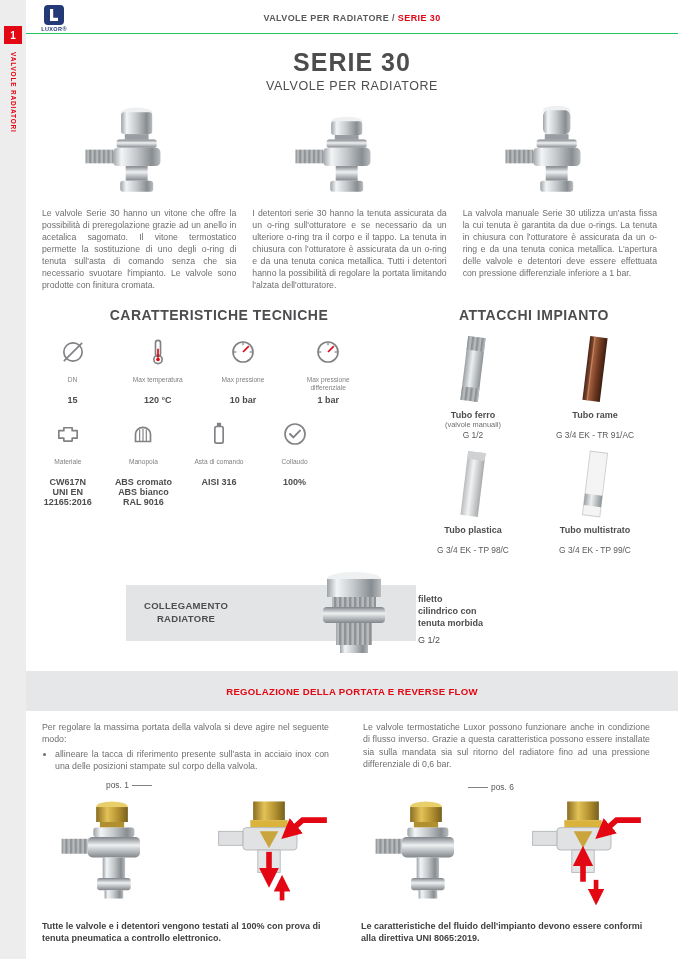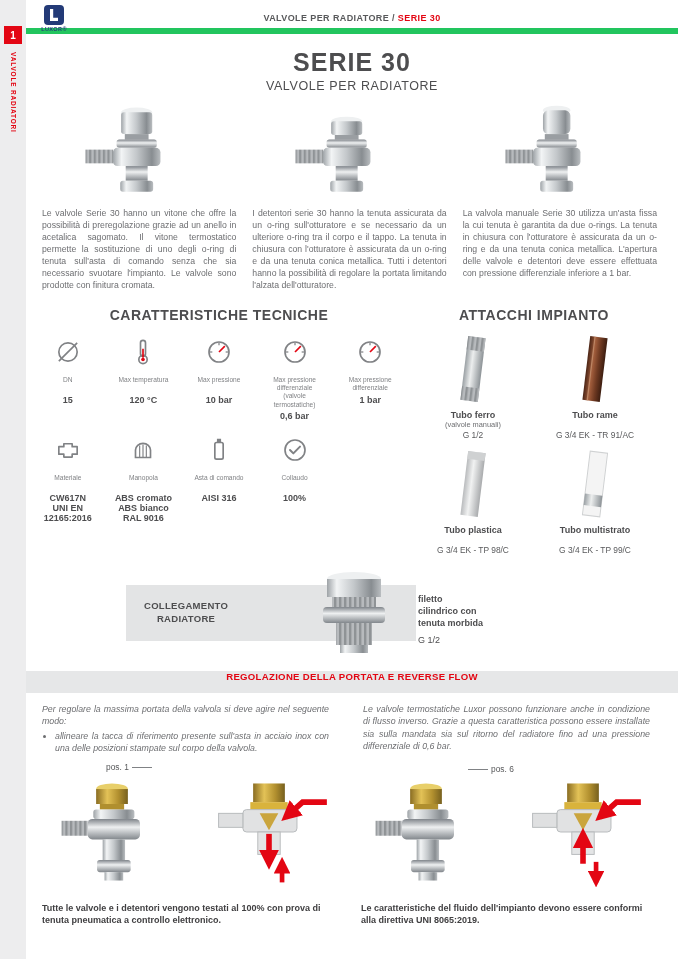--- a/index.html
+++ b/index.html
@@ -10,21 +10,21 @@
   
   .side-tab{position:absolute;left:0;top:0;width:26px;height:100%;background:#ededee;z-index:5;}
   .tab-num{position:absolute;top:26px;left:4px;width:18px;height:18px;background:#e30613;color:#fff;
            font-size:10px;font-weight:bold;display:flex;align-items:center;justify-content:center;}
   .tab-label{position:absolute;top:52px;left:13px;transform:translateX(-50%);writing-mode:vertical-rl;
              font-size:6.5px;font-weight:bold;letter-spacing:.8px;color:#e30613;}
 
   .content{margin-left:26px;position:relative;height:100%;}
 
   
-  .header{height:34px;position:relative;border-bottom:6px solid #22c55e;}
+  .header{height:34px;position:relative;border-bottom:1px solid #22c55e;}
   .logo{position:absolute;left:14px;top:5px;width:28px;text-align:center;}
   .logo-mark svg{width:20px;height:20px;display:block;margin:0 auto;}
   .logo-text{font-size:5.5px;font-weight:bold;color:#233a77;letter-spacing:.4px;margin-top:1px;}
   .breadcrumb{position:absolute;left:0;right:0;top:13px;text-align:center;font-size:9px;font-weight:bold;
               letter-spacing:.4px;color:#58595b;}
   .breadcrumb .accent{color:#e30613;}
 
   
   .title{text-align:center;margin-top:14px;}
   .title h1{font-size:25px;font-weight:bold;color:#4d4d4f;letter-spacing:1px;}
@@ -59,23 +59,23 @@
   .col-band{position:absolute;left:100px;top:20px;width:290px;height:56px;background:#e3e4e5;}
   .col-band-label{position:absolute;left:18px;top:14px;font-size:9.5px;font-weight:bold;color:#4d4d4f;
                   letter-spacing:.3px;line-height:1.4;text-align:center;}
   .col-valve{position:absolute;left:268px;top:2px;}
   .col-valve svg{height:94px;}
   .col-feature{position:absolute;left:392px;top:16px;font-size:9px;color:#4d4d4f;line-height:1.35;}
   .col-feature .bold{font-weight:bold;margin-top:12px;}
   .col-feature .size{margin-top:5px;}
 
   
-  .reg-band{margin-top:8px;background:#e6e7e8;height:22px;display:flex;justify-content:center;}
+  .reg-band{margin-top:8px;background:#e6e7e8;height:40px;display:flex;align-items:center;justify-content:center;}
   .reg-band span{color:#e30613;font-weight:bold;font-size:9.6px;letter-spacing:.3px;}
-  .reg-cols{display:flex;gap:34px;margin:10px 28px 4px 16px;font-style:italic;}
+  .reg-cols{display:flex;gap:34px;margin:10px 28px 4px 16px;}
   .reg-col{flex:1;font-size:8.8px;line-height:1.4;color:#6d6e71;text-align:justify;}
   .reg-col ul{margin:2px 0 0 13px;}
 
   
   .demo{position:relative;height:132px;margin:6px 30px 0 30px;display:flex;justify-content:space-between;align-items:flex-end;}
   .demo-fig svg{height:112px;}
   .pos-label{position:absolute;font-size:8.4px;color:#58595b;display:flex;align-items:center;gap:3px;z-index:3;}
   .pos-label .leader{width:20px;height:1px;background:#808285;}
   .pos-1{left:38px;top:2px;padding-left:12px;}
   .pos-6{left:412px;top:4px;}
@@ -255,35 +255,20 @@
             <div class="spec-icon">
               <svg viewBox="0 0 36 36">
                   <circle cx="18" cy="18" r="12" fill="none" stroke="#808285" stroke-width="2"></circle>
                   <line x1="18" y1="7" x2="18" y2="10" stroke="#808285" stroke-width="1.5"></line>
                   <line x1="7" y1="18" x2="10" y2="18" stroke="#808285" stroke-width="1.5"></line>
                   <line x1="29" y1="18" x2="26" y2="18" stroke="#808285" stroke-width="1.5"></line>
                   <line x1="18" y1="18" x2="25" y2="11" stroke="#e30613" stroke-width="2"></line>
                 </svg>
             </div>
             <div class="spec-label pre">Max pressione
-differenziale
-(valvole termostatiche)</div>
-            <div class="spec-value pre">0,6 bar</div>
-          </div>
-          <div class="spec">
-            <div class="spec-icon">
-              <svg viewBox="0 0 36 36">
-                  <circle cx="18" cy="18" r="12" fill="none" stroke="#808285" stroke-width="2"></circle>
-                  <line x1="18" y1="7" x2="18" y2="10" stroke="#808285" stroke-width="1.5"></line>
-                  <line x1="7" y1="18" x2="10" y2="18" stroke="#808285" stroke-width="1.5"></line>
-                  <line x1="29" y1="18" x2="26" y2="18" stroke="#808285" stroke-width="1.5"></line>
-                  <line x1="18" y1="18" x2="25" y2="11" stroke="#e30613" stroke-width="2"></line>
-                </svg>
-            </div>
-            <div class="spec-label pre">Max pressione
 differenziale</div>
             <div class="spec-value pre">1 bar</div>
           </div>
         </div>
 
         <div class="spec-row">
           <div class="spec">
             <div class="spec-icon">
               <svg viewBox="0 0 36 36">
                   <path d="M7 14 h6 v-3.5 h10 v3.5 h6 v9 h-6 v3.5 h-10 v-3.5 h-6 z" fill="none" stroke="#808285" stroke-width="2" stroke-linejoin="round"></path>

